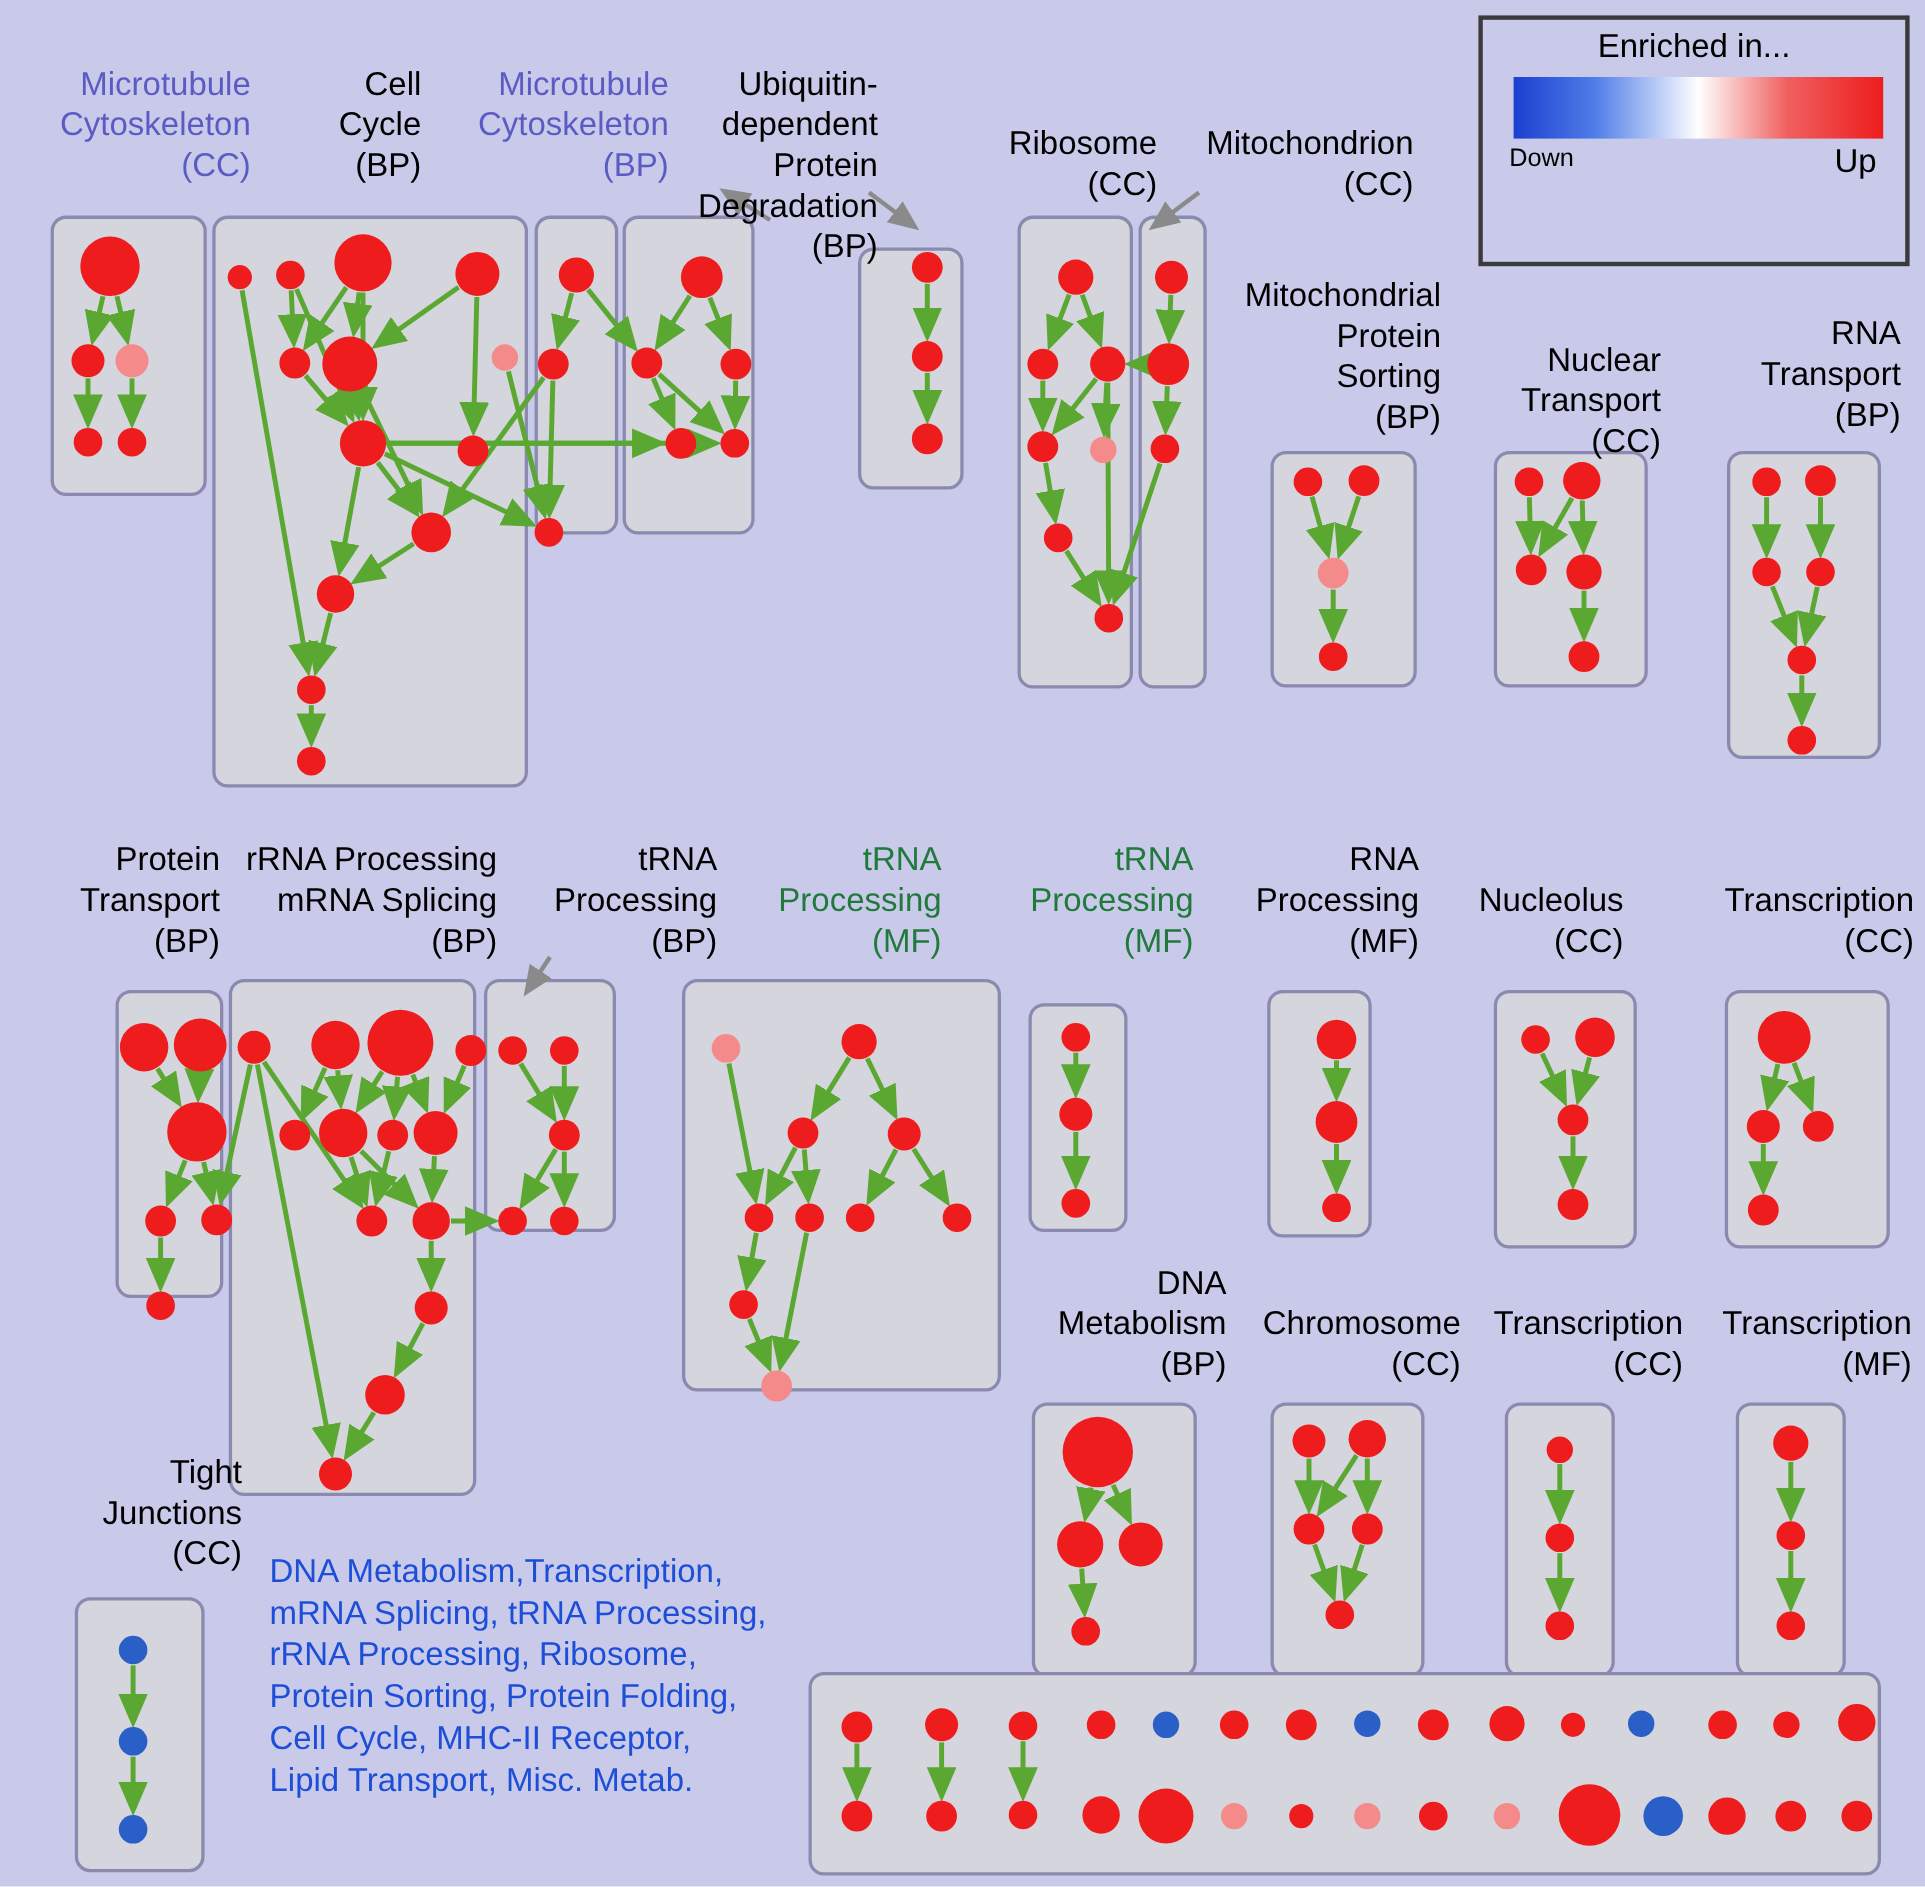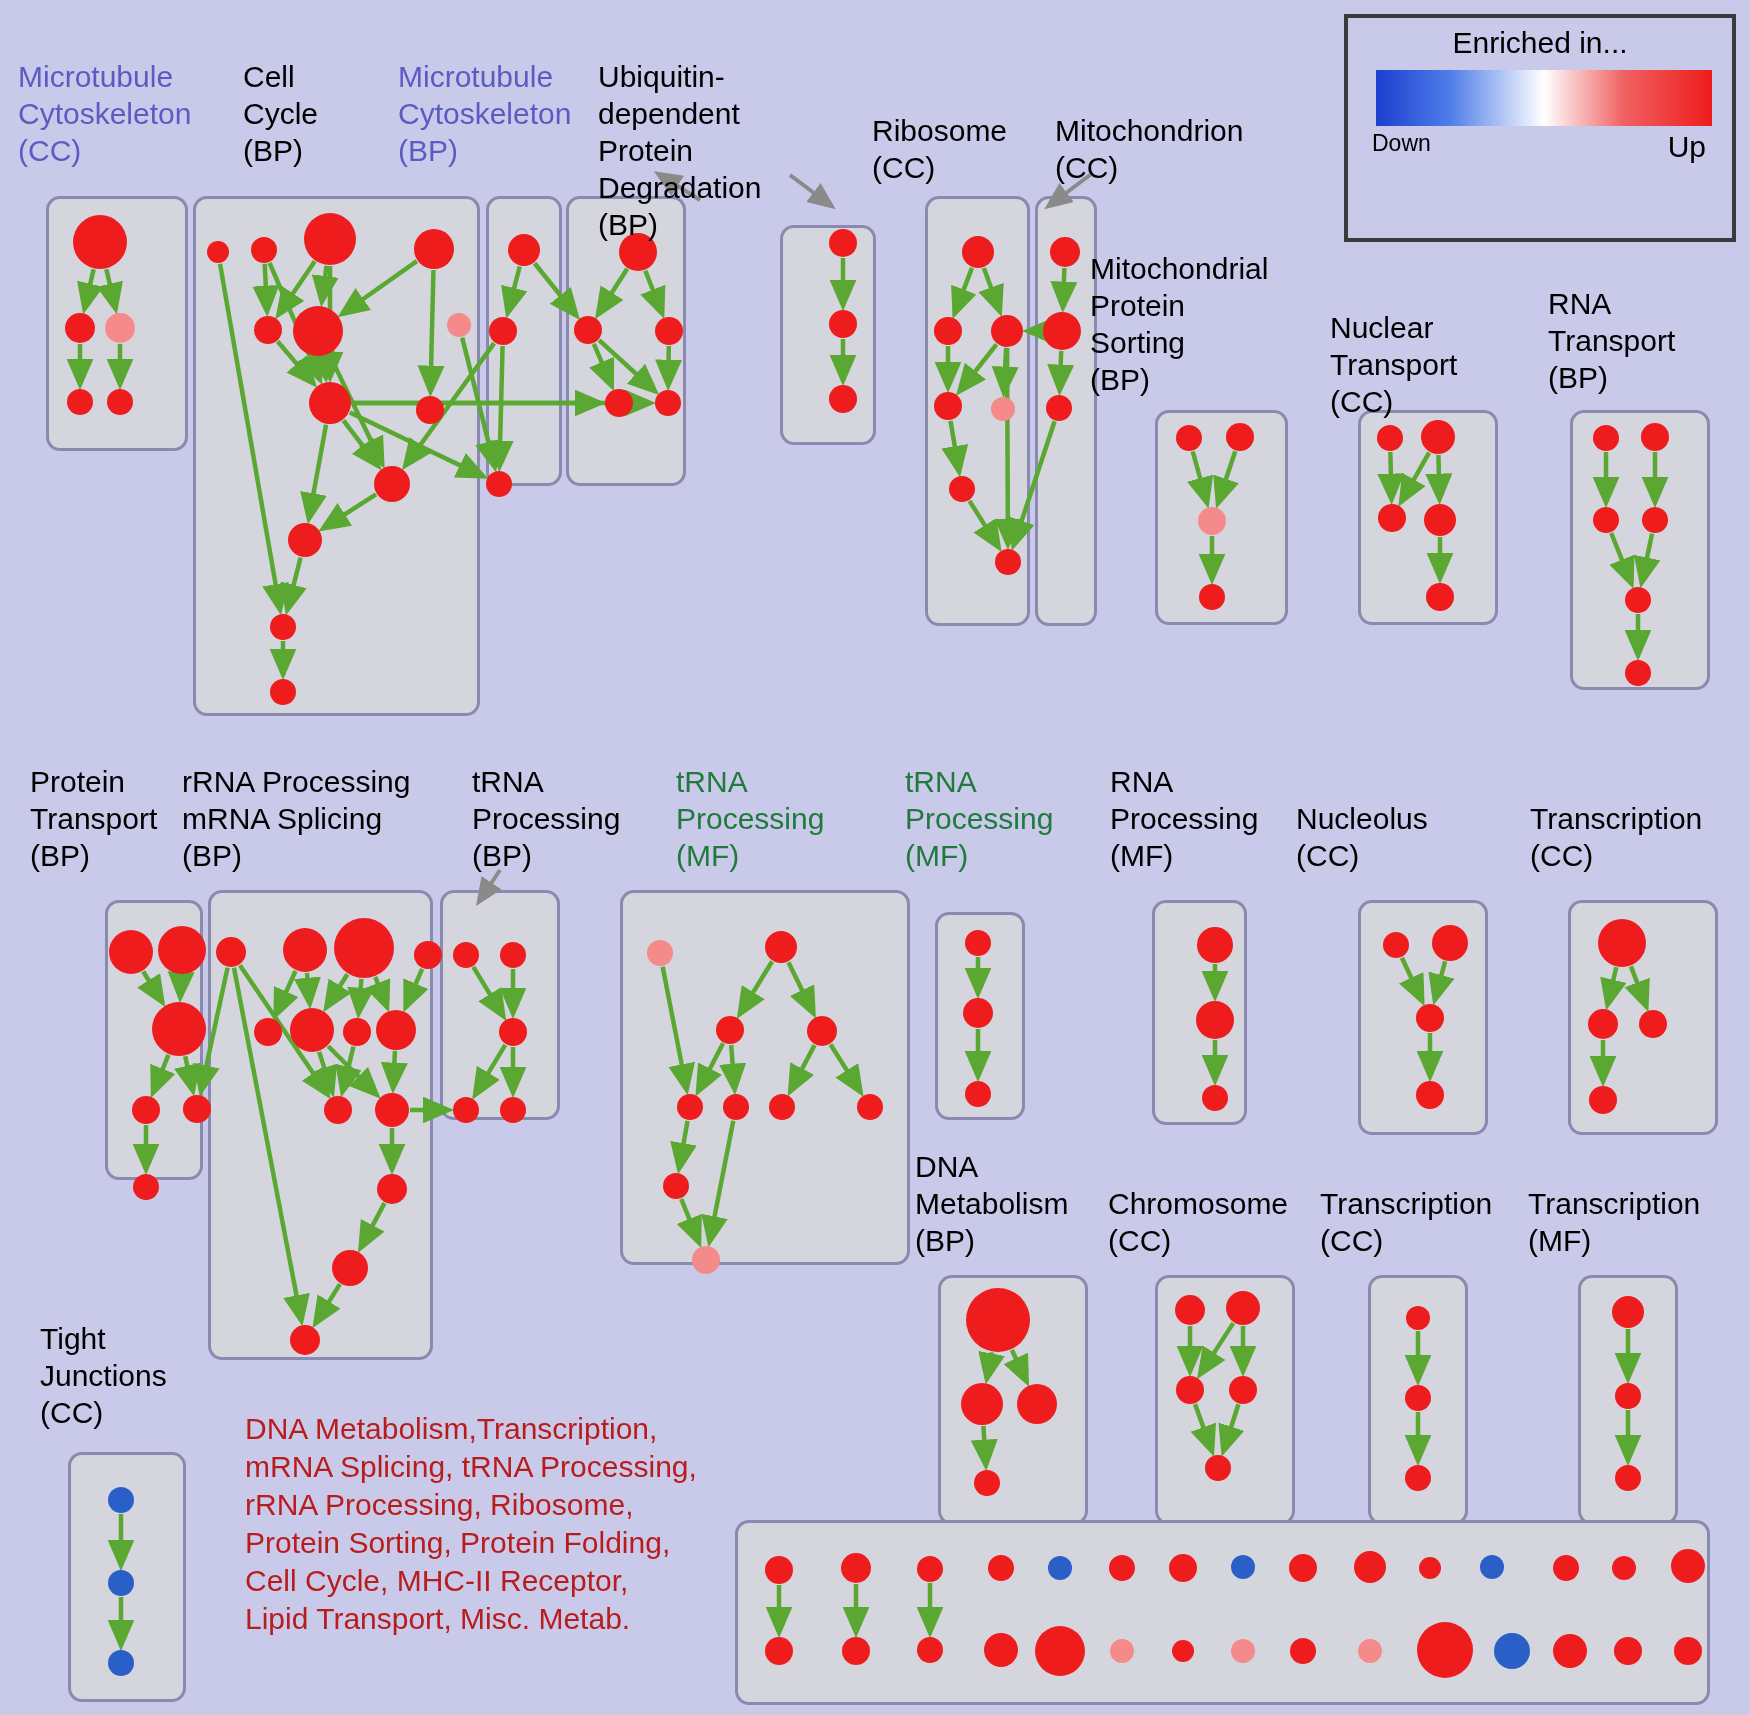--- a/index.html
+++ b/index.html
@@ -26,21 +26,21 @@
     background: #d5d5dd;
     border: 3px solid #8a8ab0;
     border-radius: 14px;
     box-sizing: border-box;
   }
   .label {
     position: absolute;
     color: #000000;
     font-size: 30px;
     line-height: 37px;
-    text-align: left;
+    text-align: right;
     white-space: pre-line;
     font-family: "Liberation Sans", sans-serif;
   }
   .label.blue { color: #5b5bc4; }
   .label.green { color: #1f7a3c; }
   svg.net {
     position: absolute;
     left: 0; top: 0;
     width: 1750px; height: 1715px;
     pointer-events: none;
@@ -86,21 +86,21 @@
     line-height: 33px;
     color: #000;
     white-space: pre-line;
   }
   .bottom-text {
     position: absolute;
     left: 245px;
     top: 1410px;
     font-size: 30px;
     line-height: 38px;
-    color: #b91c1c;
+    color: #1d4ed8;
     white-space: pre-line;
     text-align: left;
   }
 </style>
 </head>
 <body>
 
 <div id="canvas">
   <div class="bgpanel"></div>
 

